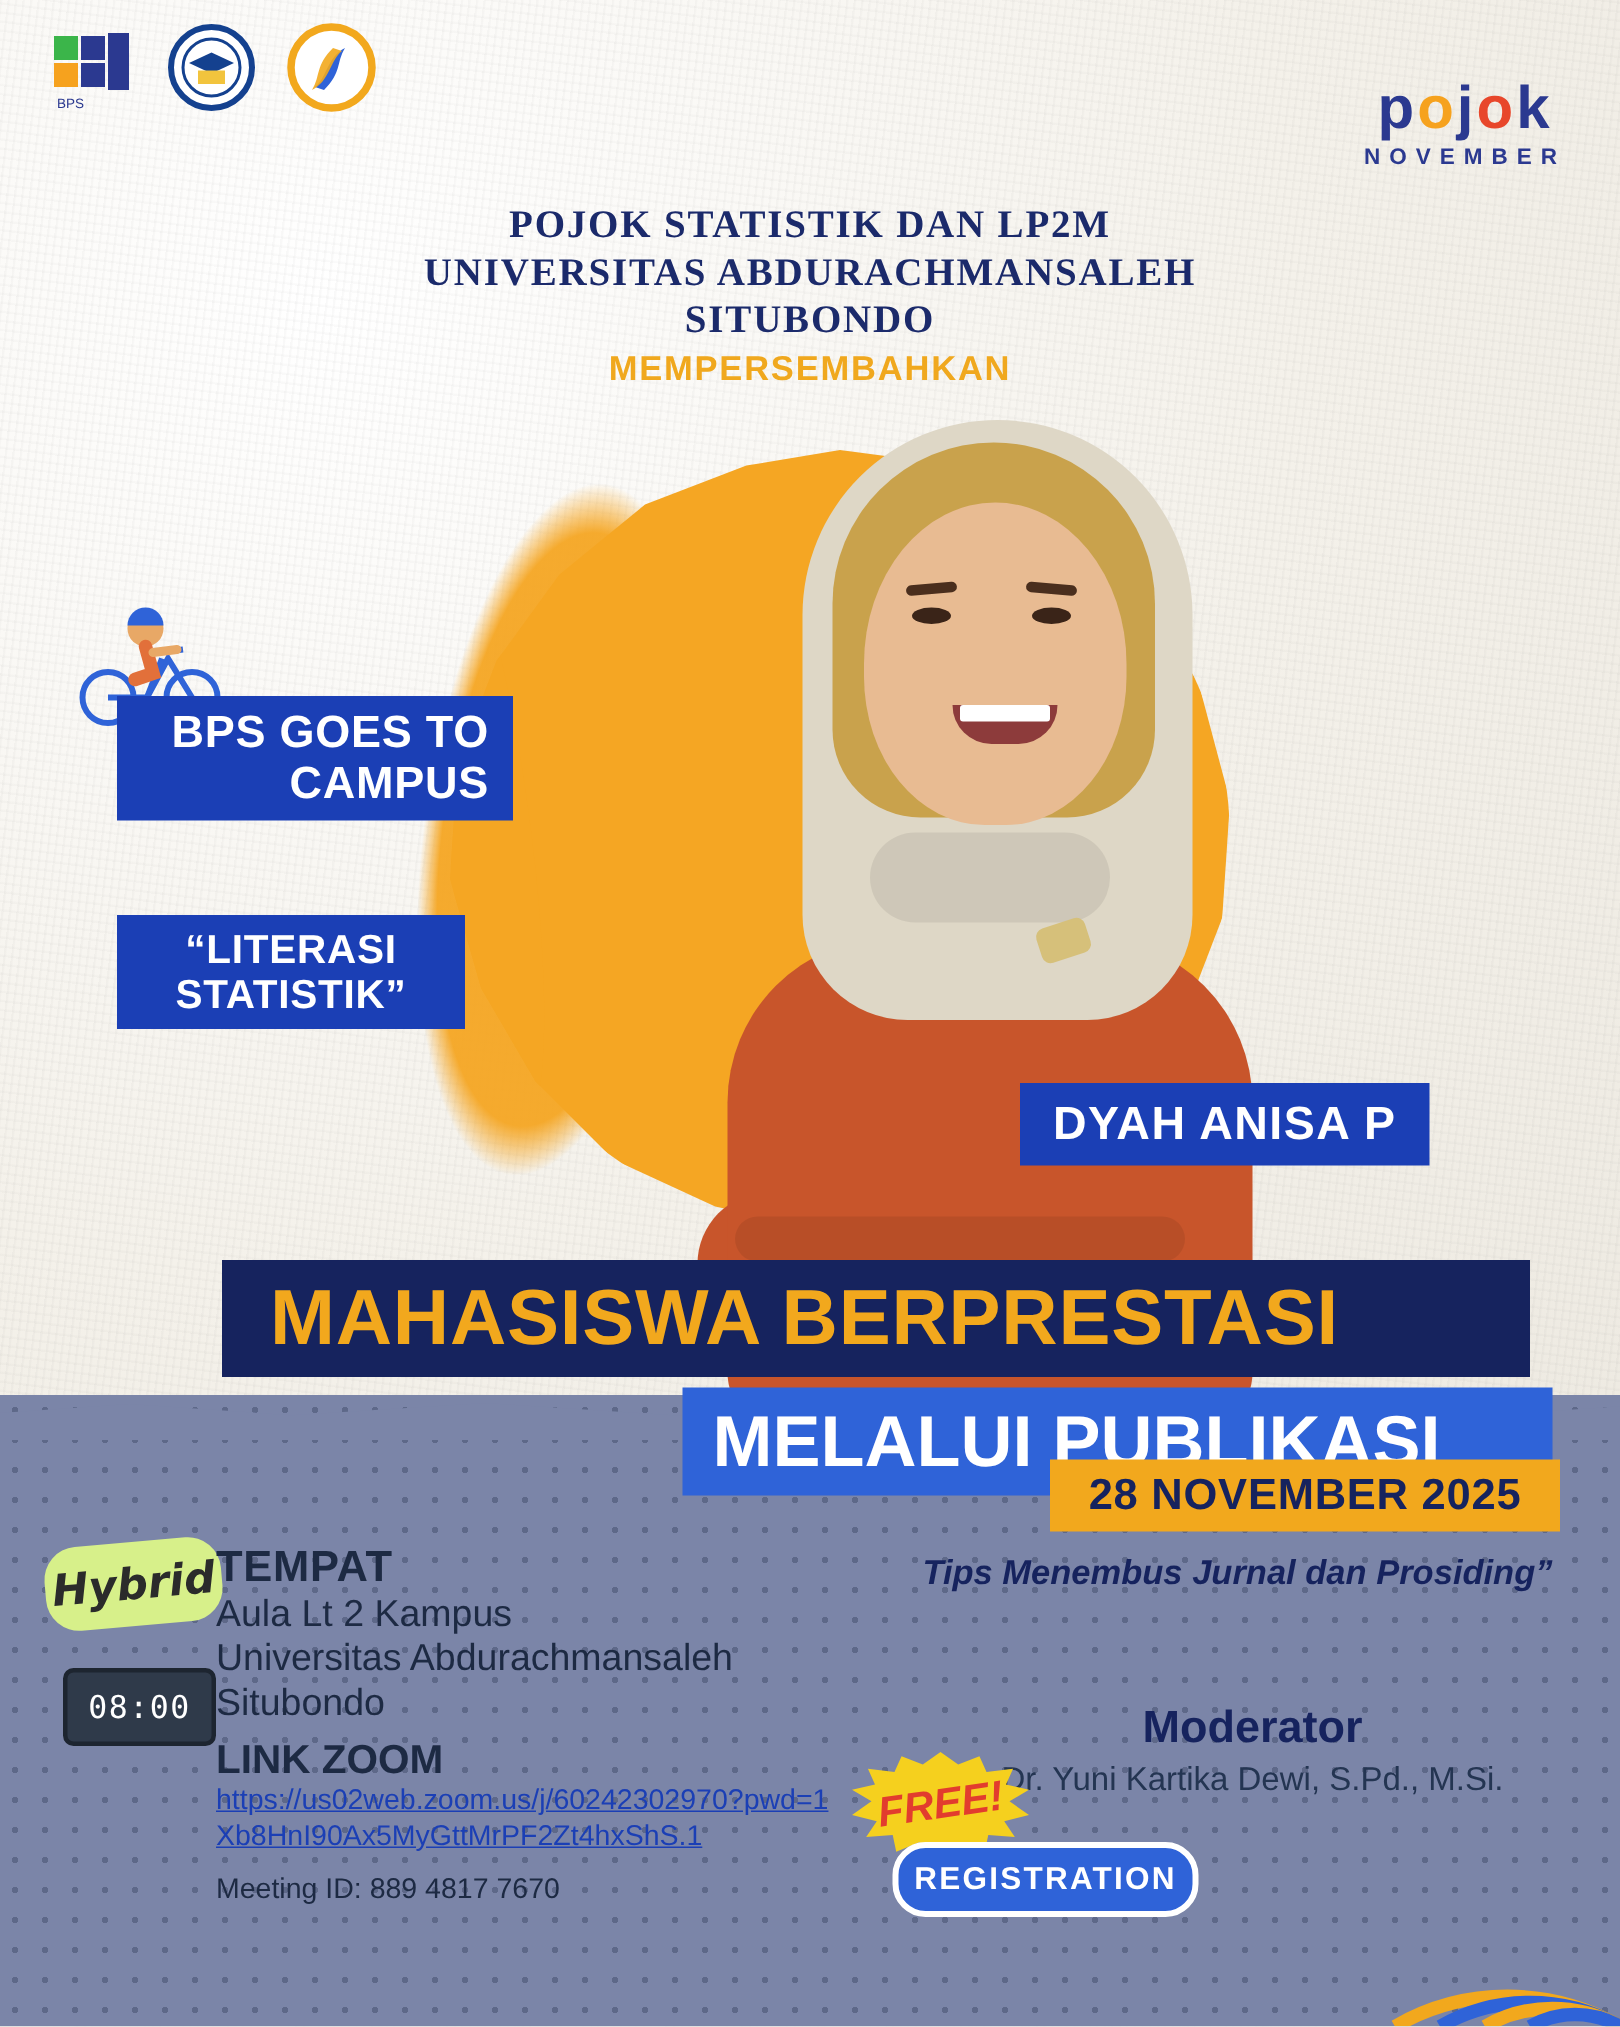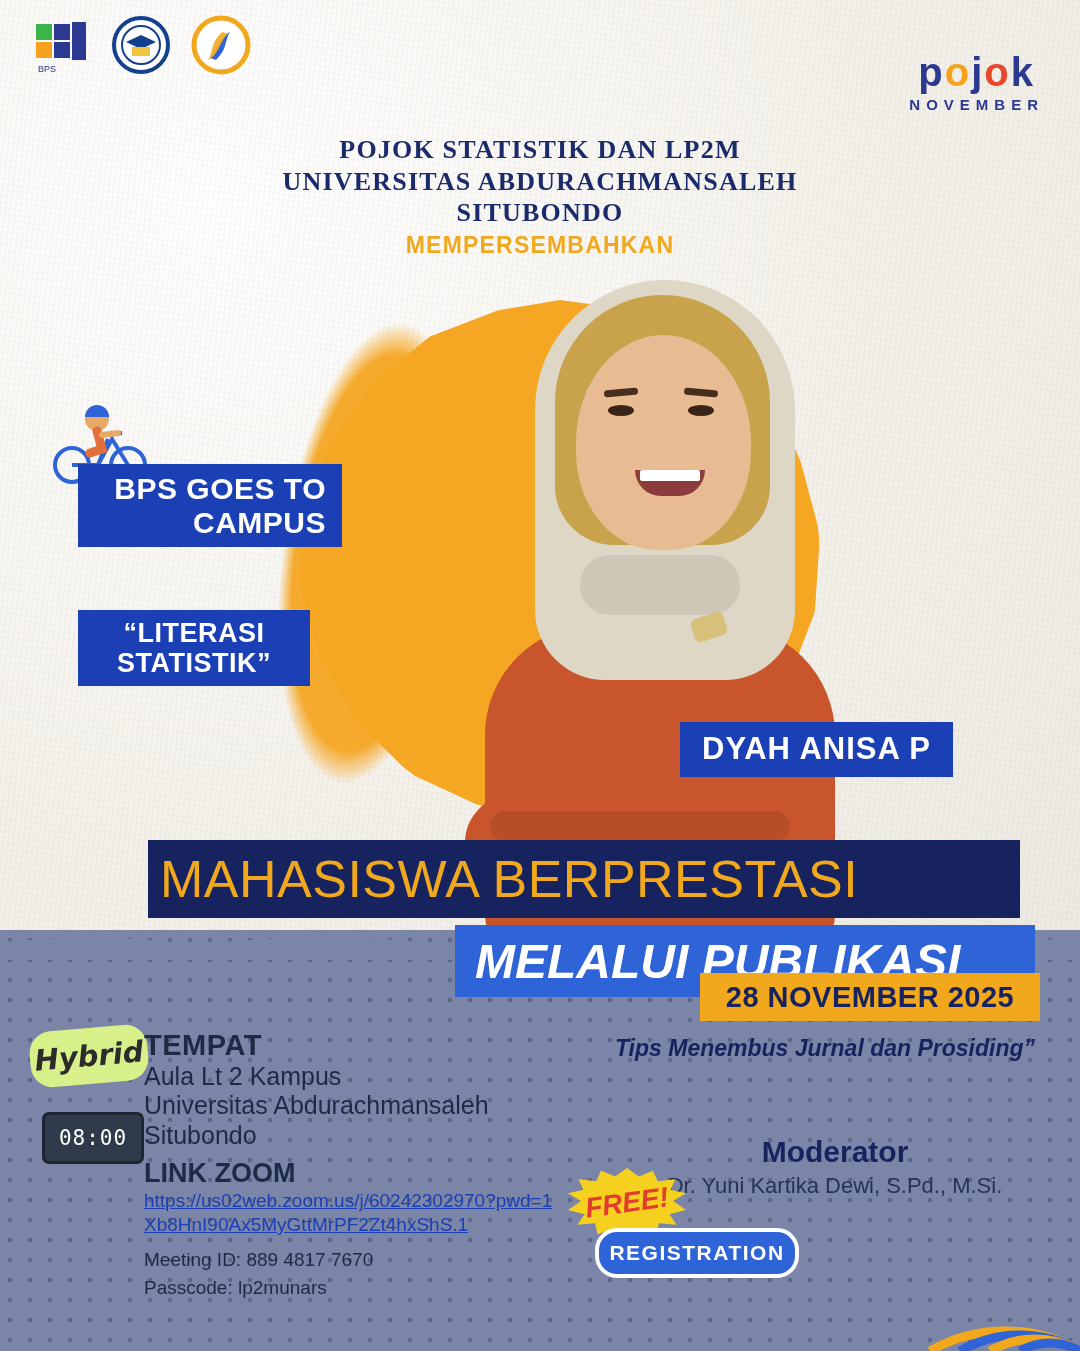--- a/index.html
+++ b/index.html
@@ -100,26 +100,26 @@
   .lbl-name{
     left:680px;top:722px;font-size:31px;padding:10px 22px;
     background:#1b3fb5;color:#fff;font-weight:800;letter-spacing:1px;
   }
   
   .bar1{
     position:absolute;left:148px;top:840px;width:872px;height:78px;
     background:#16235e;display:flex;align-items:center;
   }
   .bar1 span{
-    color:#f2a81d;font-size:52px;font-weight:400;letter-spacing:.5px;
-    padding-left:12px;white-space:nowrap;
+    color:#f2a81d;font-size:52px;font-weight:700;letter-spacing:.5px;
+    padding-left:32px;white-space:nowrap;
   }
   .bar2{
     position:absolute;left:455px;top:925px;width:580px;height:72px;
-    background:#2f63d8;display:flex;align-items:center;font-style:italic;
+    background:#2f63d8;display:flex;align-items:center;
   }
   .bar2 span{
     color:#fff;font-size:48px;font-weight:800;padding-left:20px;white-space:nowrap;
   }
   .bar3{
     position:absolute;left:700px;top:973px;width:340px;height:48px;
     background:#f2a81d;display:flex;align-items:center;justify-content:center;
   }
   .bar3 span{color:#16235e;font-size:29px;font-weight:800;letter-spacing:.5px;}
   
@@ -301,21 +301,20 @@
   </div>
 
   <div class="info">
     <div class="h">TEMPAT</div>
     <div class="t">Aula Lt 2 Kampus</div>
     <div class="t">Universitas Abdurachmansaleh</div>
     <div class="t">Situbondo</div>
     <div class="h2">LINK ZOOM</div>
     <a class="lnk" href="#">https://us02web.zoom.us/j/60242302970?pwd=1Xb8HnI90Ax5MyGttMrPF2Zt4hxShS.1</a>
     <div class="meet">Meeting ID: 889 4817 7670</div>
-    <div class="meet" style="margin-top:2px">Passcode: lp2munars</div>
   </div>
 
   <div class="tips">Tips Menembus Jurnal dan Prosiding”</div>
 
   <div class="moderator">
     <div class="m1">Moderator</div>
     <div class="m2">Dr. Yuni Kartika Dewi, S.Pd., M.Si.</div>
   </div>
 
   <div class="free">

